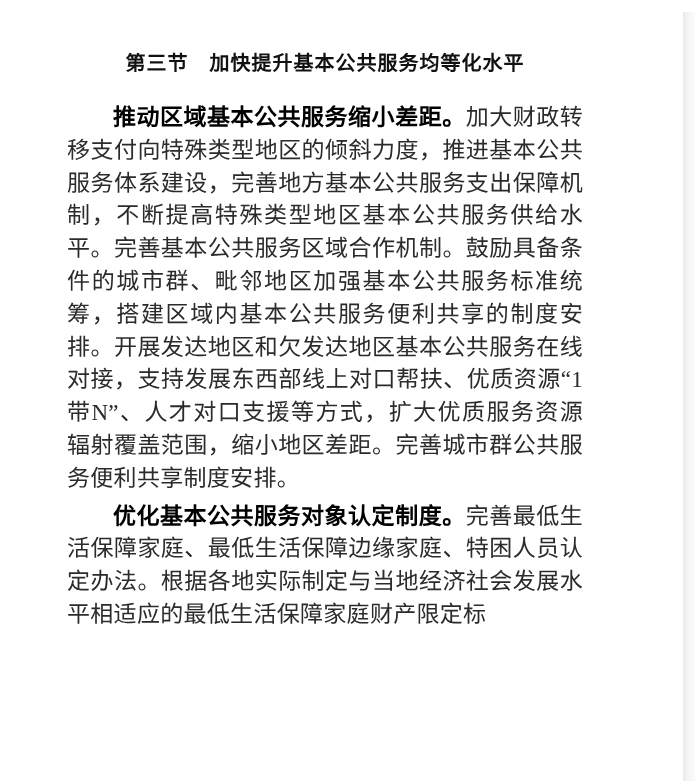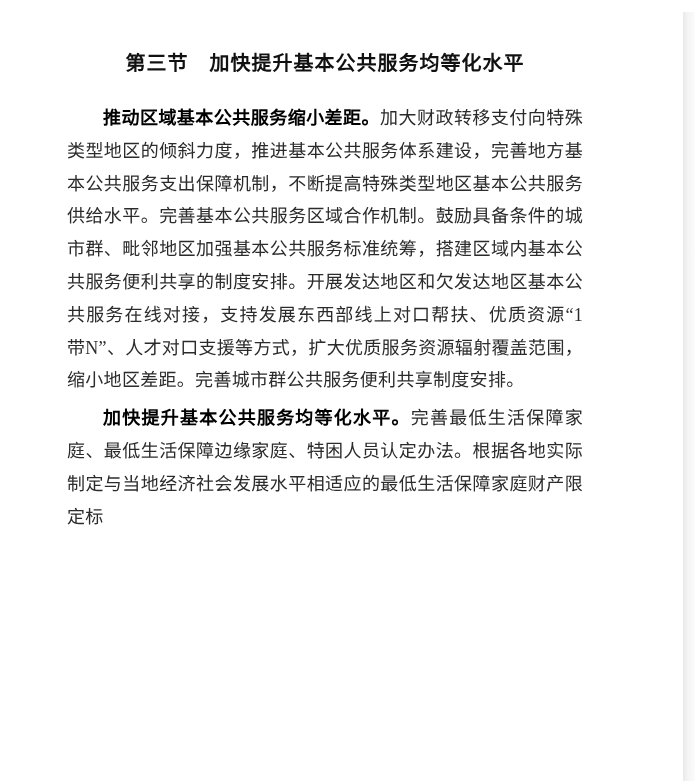--- a/index.html
+++ b/index.html
@@ -38,21 +38,21 @@
     font-size: 20px;
     font-weight: bold;
     color: #111111;
     text-align: center;
     line-height: 30px;
     letter-spacing: 1px;
     white-space: nowrap;
   }
   .para {
     margin: 0 0 5px 0;
-    font-size: 18px;
+    font-size: 23px;
     line-height: 32.8px;
     color: #2b2b2b;
     text-align: justify;
     text-justify: inter-ideograph;
     text-indent: 2em;
     letter-spacing: 0.3px;
     word-break: break-all;
   }
   .para:last-child {
     margin-bottom: 0;
@@ -66,18 +66,18 @@
 <body>
 
 <div class="page">
   <div class="content">
 
     <h1 class="doc-title">第三节　加快提升基本公共服务均等化水平</h1>
 
     <p class="para"><span class="lead">推动区域基本公共服务缩小差距。</span><span>加大财政转移支付向特殊类型地区的倾斜力度，推进基本公共服务体系建设，完善地方基本公共服务支出保障机制，不断提高特殊类型地区基本公共服务供给水平。完善基本公共服务区域合作机制。鼓励具备条件的城市群、毗邻地区加强基本公共服务标准统筹，搭建区域内基本公共服务便利共享的制度安排。开展发达地区和欠发达地区基本公共服务在线对接，支持发展东西部线上对口帮扶、优质资源“1 带N”、人才对口支援等方式，扩大优质服务资源辐射覆盖范围，缩小地区差距。完善城市群公共服务便利共享制度安排。</span></p>
 
 
-    <p class="para"><span class="lead">加快提升基本公共服务均等化水平。</span><span>完善最低生活保障家庭、最低生活保障边缘家庭、特困人员认定办法。根据各地实际制定与当地经济社会发展水平相适应的最低生活保障家庭财产限定标</span></p>
+    <p class="para"><span class="lead">优化基本公共服务对象认定制度。</span><span>完善最低生活保障家庭、最低生活保障边缘家庭、特困人员认定办法。根据各地实际制定与当地经济社会发展水平相适应的最低生活保障家庭财产限定标</span></p>
 
   </div>
 
   <div class="page-edge"></div>
 </div>
 
 </body></html>

